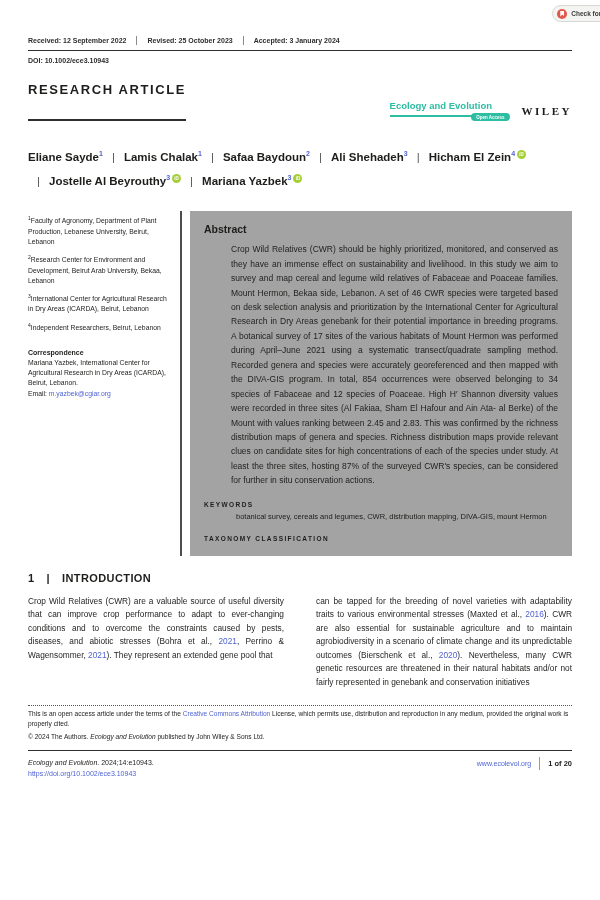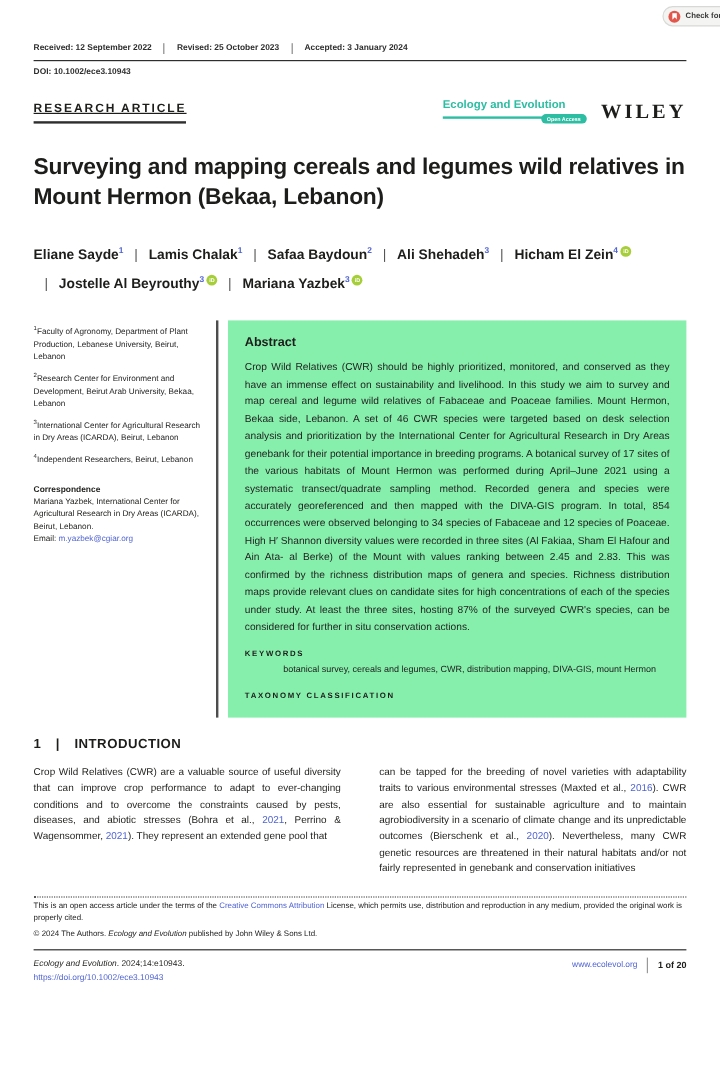--- a/index.html
+++ b/index.html
@@ -26,56 +26,56 @@
     clip-path:polygon(0 0,100% 0,100% 100%,50% 65%,0 100%);
   }
   
   .meta-row { display:flex; align-items:center; font-size:7px; font-weight:600; color:#2e2e2e; margin-bottom:5px; }
   .meta-sep { width:1px; height:9px; background:#8a8a8a; margin:0 10px; }
   .rule-thin { border:none; border-top:1.5px solid #2e2e2e; margin-bottom:6px; }
   .doi { font-size:7px; font-weight:600; color:#2e2e2e; margin-bottom:18px; }
   
   .type-row { display:flex; justify-content:space-between; align-items:flex-end; margin-bottom:24px; }
   .article-type {
-    font-size:10px; font-weight:bold; letter-spacing:1.6px; color:#1d1d1b;
-    border-bottom:2.5px solid #2e2e2e; padding-bottom:5px;text-decoration:underline;
+    font-size:13px; font-weight:bold; letter-spacing:1.6px; color:#1d1d1b;
+    border-bottom:2.5px solid #2e2e2e; padding-bottom:22px;
   }
   .brand { display:flex; align-items:center; gap:12px; }
   .journal-logo { display:flex; flex-direction:column; cursor:pointer; width:120px; }
   .journal-name { font-size:9.5px; font-weight:600; color:#2cbda2; margin-bottom:2px; }
   .journal-line { position:relative; height:8px; }
   .journal-line::before { content:""; position:absolute; left:0; right:2px; top:2px; height:2px; background:#2cbda2; }
   .oa-pill {
     position:absolute; right:0; top:0; background:#2cbda2; color:#fff;
     font-size:4.5px; font-weight:bold; padding:1.5px 5px; border-radius:5px; line-height:1.2;
   }
-  .wiley { font-family:"Liberation Serif", serif; font-size:17px; font-weight:bold; letter-spacing:2.5px; color:#1d1d1b; cursor:pointer; }
+  .wiley { font-family:"Liberation Serif", serif; font-size:11px; font-weight:bold; letter-spacing:2.5px; color:#1d1d1b; cursor:pointer; }
   
   .title { font-size:19px; line-height:1.32; font-weight:bold; color:#1d1d1b; margin-bottom:24px; letter-spacing:-0.2px; }
   .authors { font-size:11.5px; font-weight:bold; line-height:2.1; margin-bottom:18px; }
   .author-sep { font-weight:400; color:#555; margin:0 9px; }
   .aff-sup { color:#4f63d2; font-size:7px; font-weight:bold; }
   .orcid {
     display:inline-block; width:9px; height:9px; border-radius:50%;
     background:#a6ce39; color:#fff; font-size:4.5px; font-weight:bold;
     text-align:center; line-height:9px; vertical-align:super; margin-left:2px; cursor:pointer;
   }
   
   .cols { display:flex; margin-bottom:16px; }
   .left-col { width:142px; flex-shrink:0; padding-top:4px; }
   .aff { font-size:6.8px; line-height:1.5; margin-bottom:7px; color:#1d1d1d; }
   .aff sup { font-size:5px; }
   .corr { margin-top:16px; }
   .corr-h { font-size:7px; font-weight:bold; margin-bottom:2px; }
   .corr-t { font-size:6.8px; line-height:1.5; }
   .corr-e { font-size:6.8px; line-height:1.5; }
   .vrule { width:2px; background:#4d4d4d; margin-left:10px; margin-right:8px; flex-shrink:0; }
-  .abstract { flex:1; background:#86efac; padding:12px 14px 14px 14px; }
+  .abstract { flex:1; background:#a3a3a3; padding:12px 14px 14px 14px; }
   .abstract h2 { font-size:10.5px; font-weight:bold; margin-bottom:7px; }
-  .abs-t { font-size:8.5px; line-height:1.7; text-align:justify; color:#1f1f1d; }
+  .abs-t { font-size:8.5px; line-height:1.7; text-align:justify; color:#1f1f1d;margin-left:27px; }
   .kw-h { font-size:6.5px; font-weight:bold; letter-spacing:1.4px; margin-top:13px; }
   .kw { font-size:7.5px; line-height:1.5; margin-top:3px;margin-left:32px; }
   
   .intro { margin-top:2px; }
   .sec-h { font-size:11px; font-weight:bold; letter-spacing:0.4px; }
   .sec-sep { margin:0 12px; font-weight:bold; }
   .intro-cols { display:flex; gap:32px; margin-top:11px; }
   .body-t { flex:1; font-size:8.3px; line-height:1.62; text-align:justify; color:#1f1f1d; }
   
   .dotted { border-top:1px dotted #555; margin-top:16px; padding-top:3px; }
@@ -117,21 +117,20 @@
       <div class="journal-logo">
         <div class="journal-name">Ecology and Evolution</div>
         <div class="journal-line">
           <span class="oa-pill">Open Access</span>
         </div>
       </div>
       <div class="wiley">WILEY</div>
     </div>
   </div>
 
-  <h1 class="title">Surveying and mapping cereals and legumes wild relatives in Mount Hermon (Bekaa, Lebanon)</h1>
 
   <div class="authors"><span>Eliane Sayde<sup class="aff-sup">1</sup></span><span class="author-sep">|</span><span>Lamis Chalak<sup class="aff-sup">1</sup></span><span class="author-sep">|</span><span>Safaa Baydoun<sup class="aff-sup">2</sup></span><span class="author-sep">|</span><span>Ali Shehadeh<sup class="aff-sup">3</sup></span><span class="author-sep">|</span><span>Hicham El Zein<sup class="aff-sup">4</sup><span class="orcid">iD</span></span><span class="author-sep">|</span><span>Jostelle Al Beyrouthy<sup class="aff-sup">3</sup><span class="orcid">iD</span></span><span class="author-sep">|</span><span>Mariana Yazbek<sup class="aff-sup">3</sup><span class="orcid">iD</span></span></div>
 
   <div class="cols">
     <aside class="left-col">
       <div>
           <p class="aff"><sup>1</sup>Faculty of Agronomy, Department of Plant Production, Lebanese University, Beirut, Lebanon</p>
           <p class="aff"><sup>2</sup>Research Center for Environment and Development, Beirut Arab University, Bekaa, Lebanon</p>
           <p class="aff"><sup>3</sup>International Center for Agricultural Research in Dry Areas (ICARDA), Beirut, Lebanon</p>
           <p class="aff"><sup>4</sup>Independent Researchers, Beirut, Lebanon</p>

